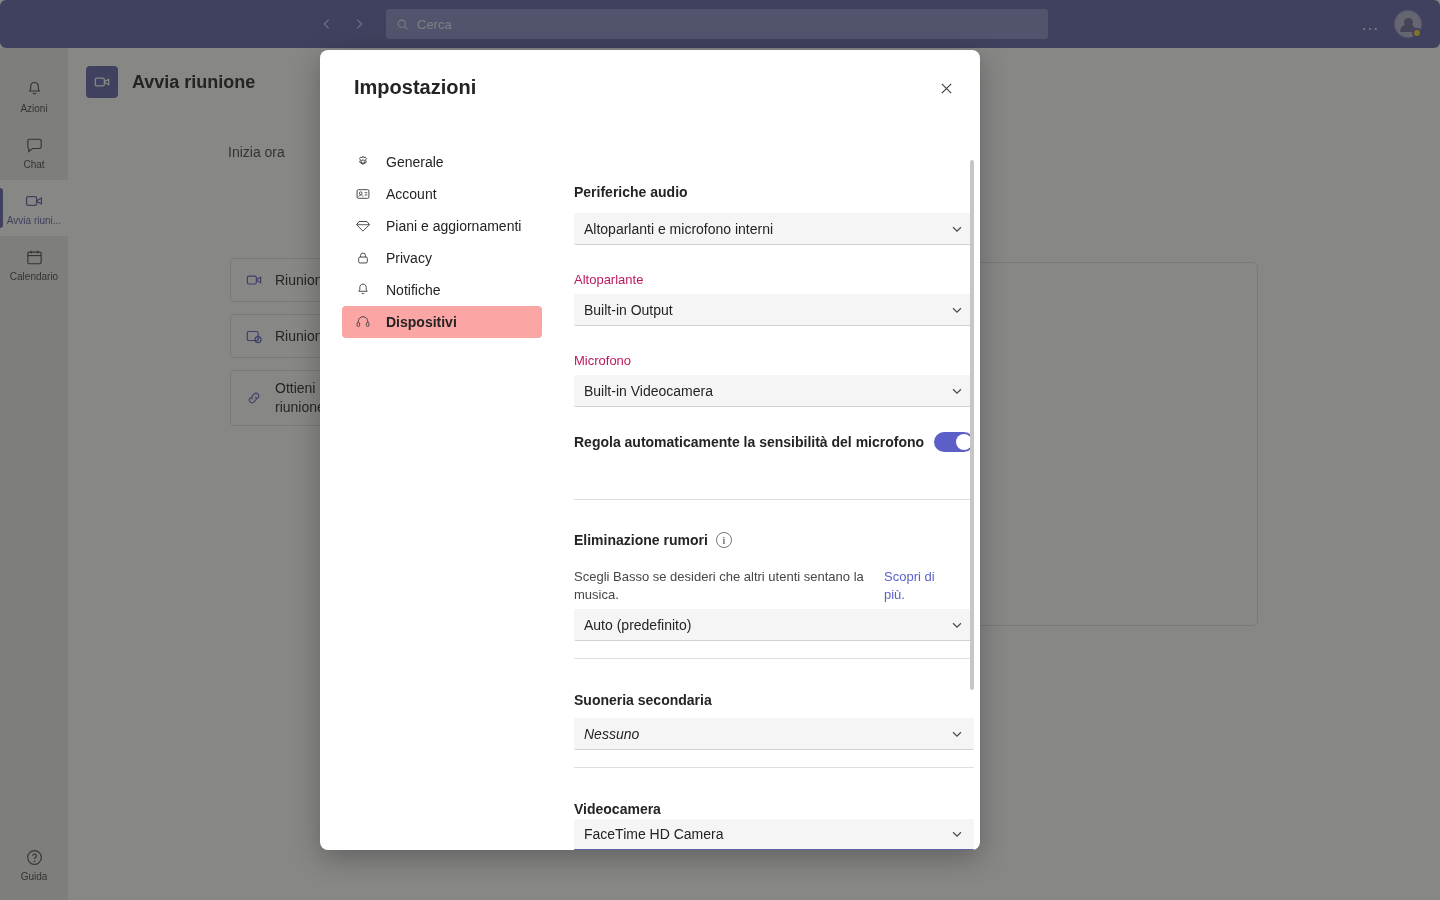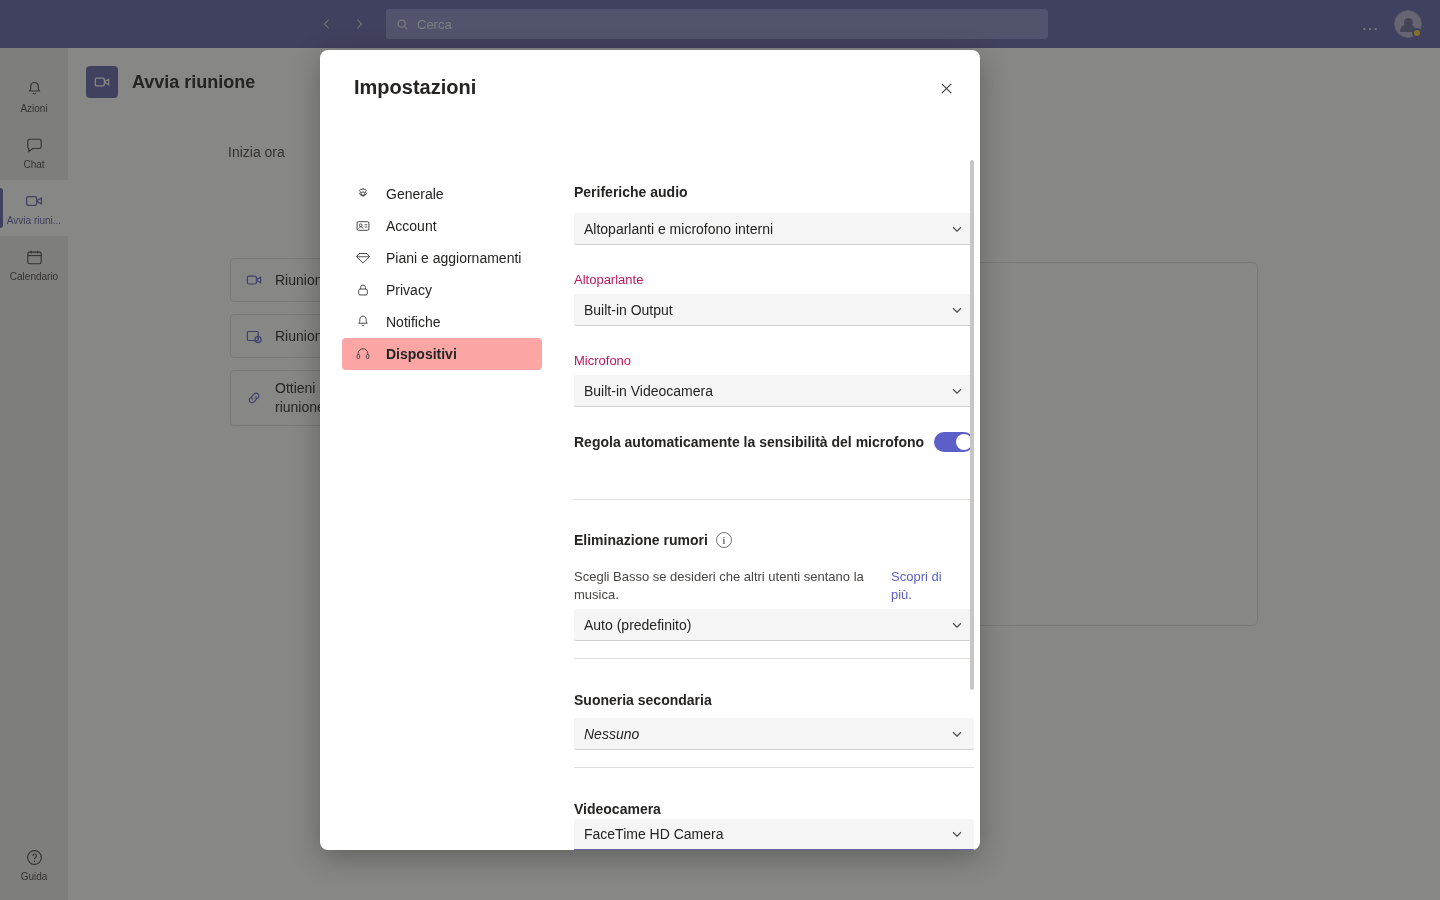--- a/index.html
+++ b/index.html
@@ -14,21 +14,21 @@
   
   #app {
     position: absolute; inset: 0;
     background: #ffffff;
   }
 
   
   #topbar {
     position: absolute; top: 0; left: 0; right: 0; height: 48px;
     background: #6264a7;
-    display: flex; align-items: center;
+    display: flex; align-items: center; border-radius: 6px;
   }
   #topbar .nav-arrows {
     display: flex; align-items: center; gap: 6px;
     margin-left: 314px;
   }
   #topbar .arrow {
     width: 26px; height: 26px; border-radius: 4px;
     display: flex; align-items: center; justify-content: center;
     color: #c8c8e8; font-size: 15px; line-height: 1;
   }
@@ -121,21 +121,21 @@
     font-size: 20px; font-weight: 700; color: #252423;
   }
   #dialog-close {
     position: absolute; right: 18px; top: 22px;
     width: 32px; height: 32px; border-radius: 4px;
     display: flex; align-items: center; justify-content: center;
     color: #484644;
   }
 
   
-  #settings-nav { position: absolute; left: 22px; top: 128px; width: 200px; }
+  #settings-nav { position: absolute; left: 22px; top: 96px; width: 200px; }
   .nav-item {
     height: 32px; border-radius: 4px; display: flex; align-items: center;
     gap: 14px; padding: 0 12px; font-size: 14px; color: #252423; margin-bottom: 0;
   }
   .nav-item + .nav-item { margin-top: 0; }
   .nav-item { margin-bottom: 0; }
   #settings-nav .nav-item { margin-bottom: 0; height: 32px; }
   #settings-nav .nav-item:not(:first-child) { margin-top: 0; }
   .nav-item .nic { width: 18px; display: flex; align-items: center; justify-content: center; color: #424242; }
   .nav-item.active { background: #fca5a5; font-weight: 600; }
@@ -171,21 +171,21 @@
     border-radius: 50%; background: #fff;
   }
 
   .info-icon {
     width: 16px; height: 16px; border-radius: 50%;
     border: 1px solid #767676; color: #767676;
     font-size: 10px; font-weight: 700;
     display: inline-flex; align-items: center; justify-content: center;
     font-family: "Liberation Serif", serif;
   }
-  .desc-row { display: flex; width: 400px; gap: 27px; align-items: flex-start; }
+  .desc-row { display: flex; width: 400px; gap: 20px; align-items: flex-start; }
   .desc { font-size: 13px; color: #484644; line-height: 1.35; width: 290px; }
   .link { font-size: 13px; color: #5b5fc7; width: 70px; line-height: 1.35; }
 
   
   .abs { position: absolute; }
 
   
   #dialog-scroll {
     position: absolute; right: 6px; top: 110px; width: 4px; height: 530px;
     background: #c8c6c4; border-radius: 2px;

